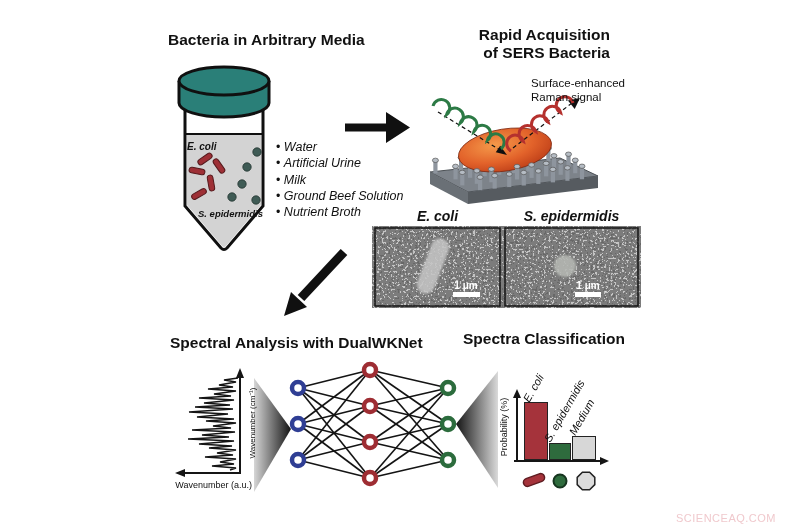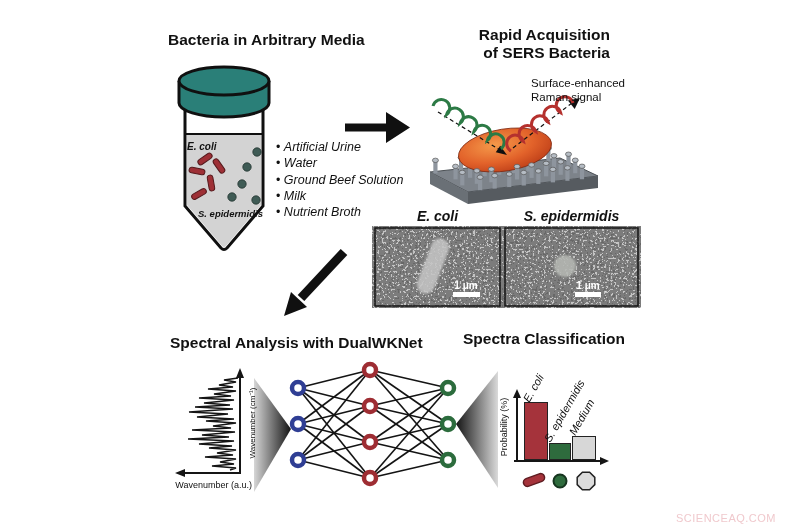--- a/index.html
+++ b/index.html
@@ -243,24 +243,24 @@
       <polygon points="594.8,484.6 589.6,489.8 582.4,489.8 577.2,484.6 577.2,477.4 582.4,472.2 589.6,472.2 594.8,477.4" fill="#dcdcdc" stroke="#222" stroke-width="1.5"></polygon>
     </g>
   </svg>
 
   <div class="abs sec-title" style="left:168px;top:31px">Bacteria in Arbitrary Media</div>
 
   <div class="abs tube-label" style="left:187px;top:141px">E. coli</div>
   <div class="abs tube-label" style="left:198px;top:208px;font-size:9.5px">S. epidermidis</div>
 
   <ul class="abs media-list" style="left:276px;top:139px">
+    <li>Water</li>
     <li>Artificial Urine</li>
-    <li>Water</li>
+    <li>Milk</li>
     <li>Ground Beef Solution</li>
-    <li>Milk</li>
     <li>Nutrient Broth</li>
   </ul>
 
   <div class="abs sec-title center" style="left:430px;top:26px;width:180px">
     <div>Rapid Acquisition</div>
     <div>of SERS Bacteria</div>
   </div>
   <div class="abs sub-label" style="left:531px;top:76px">
     <div>Surface-enhanced</div>
     <div>Raman signal</div>

